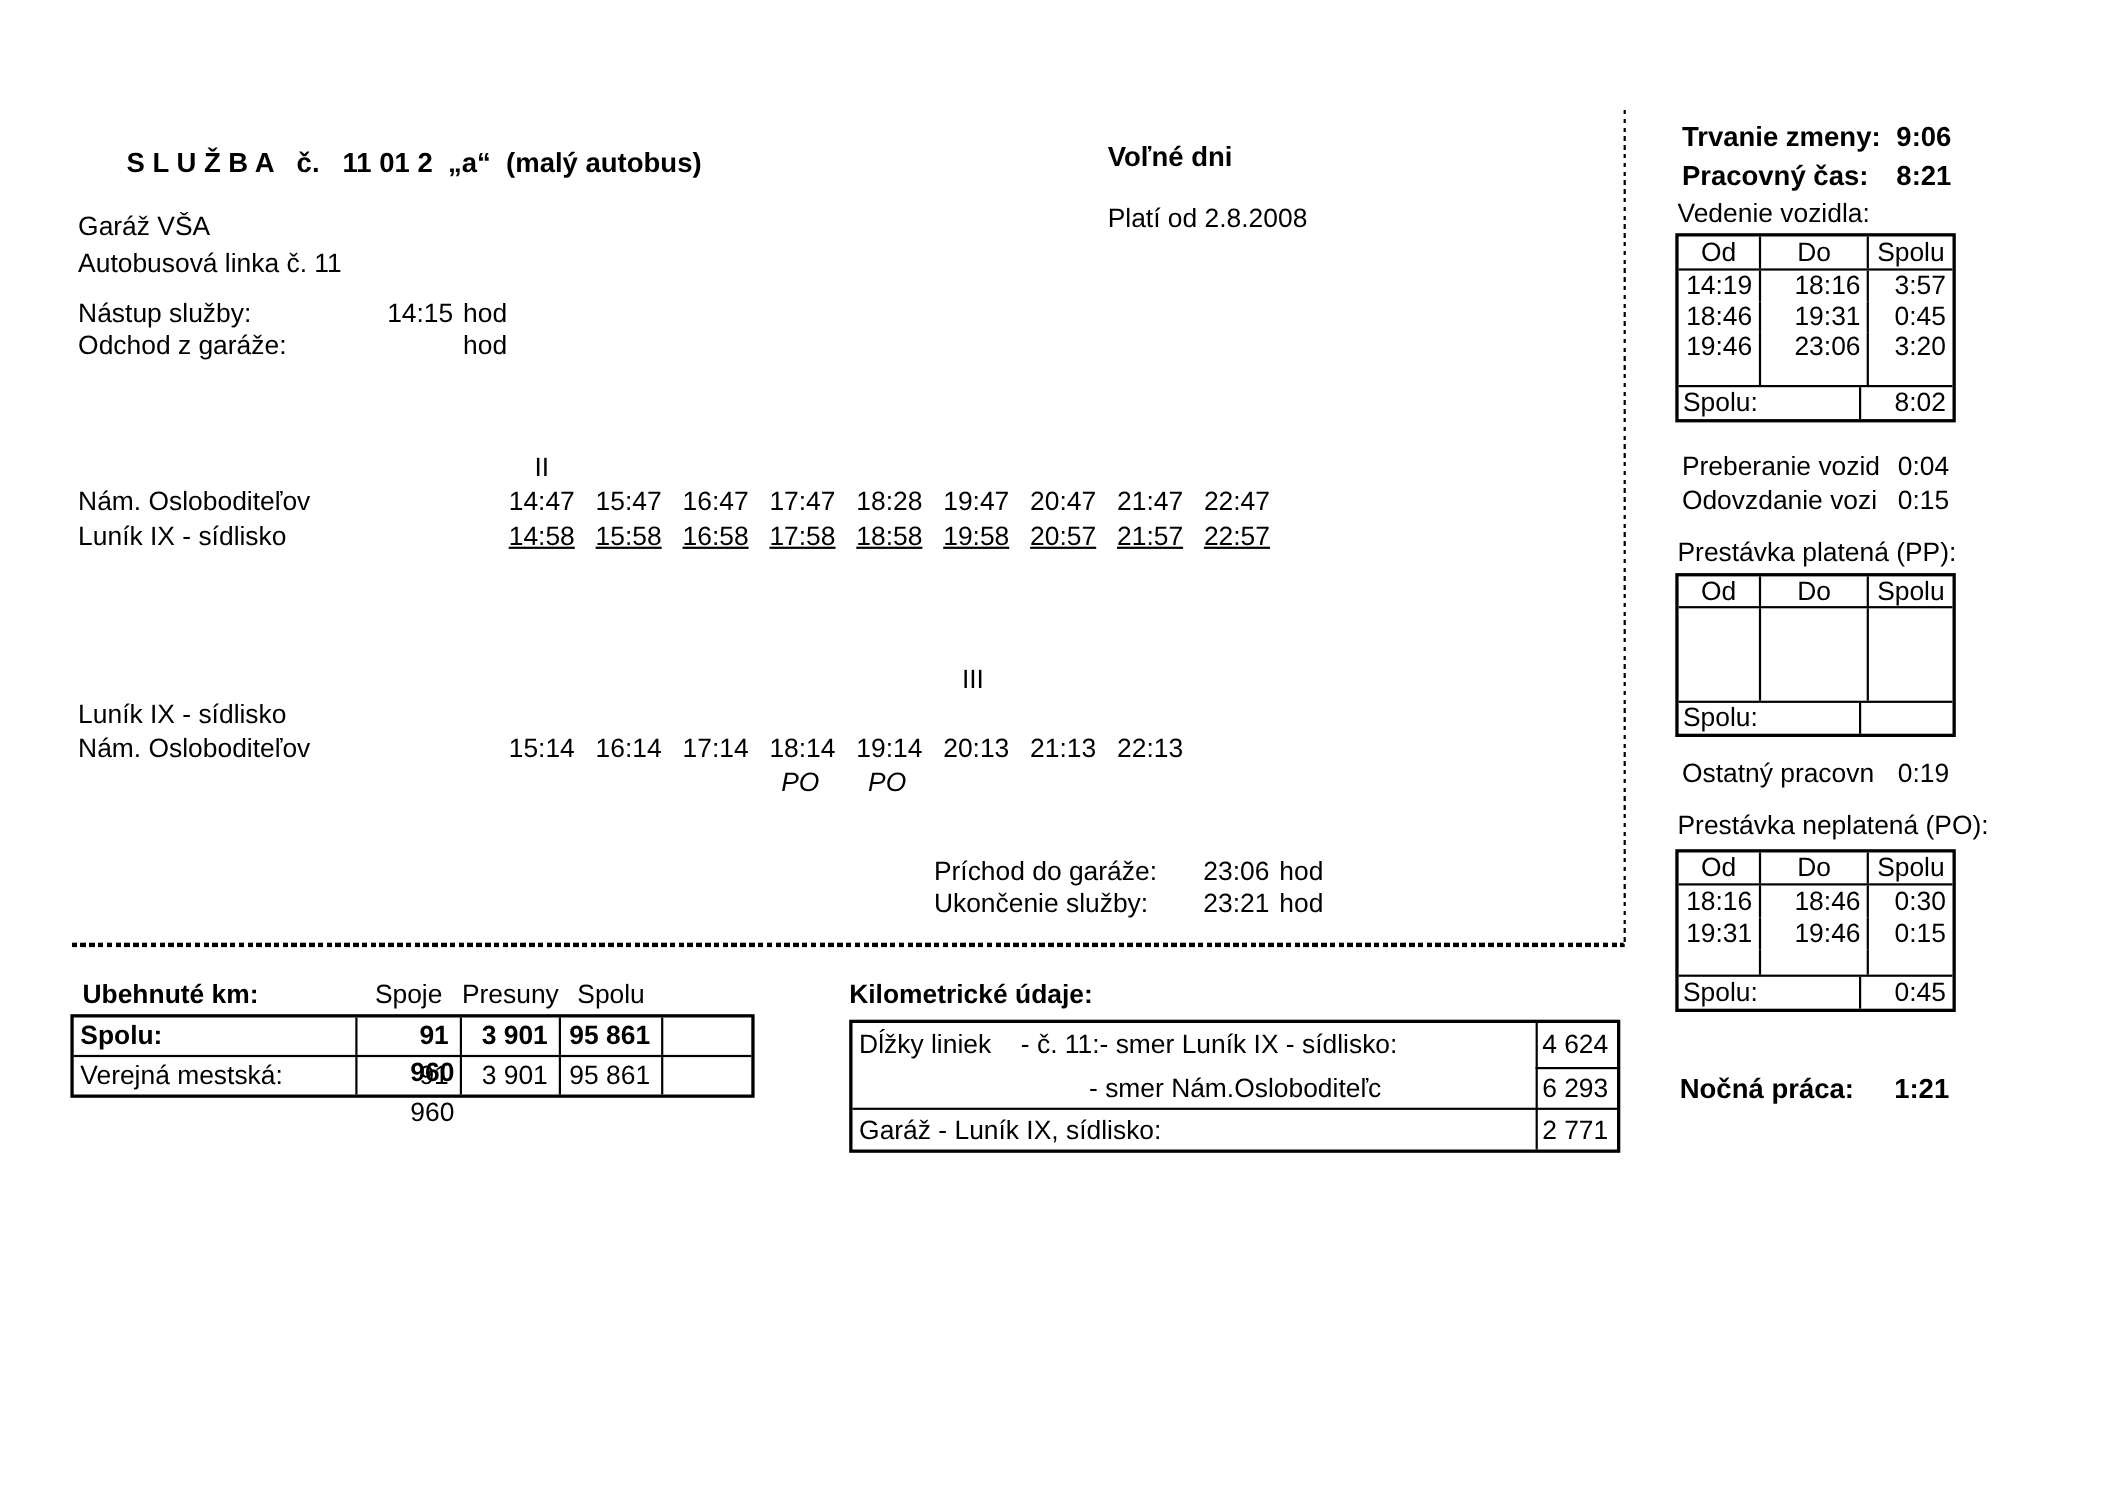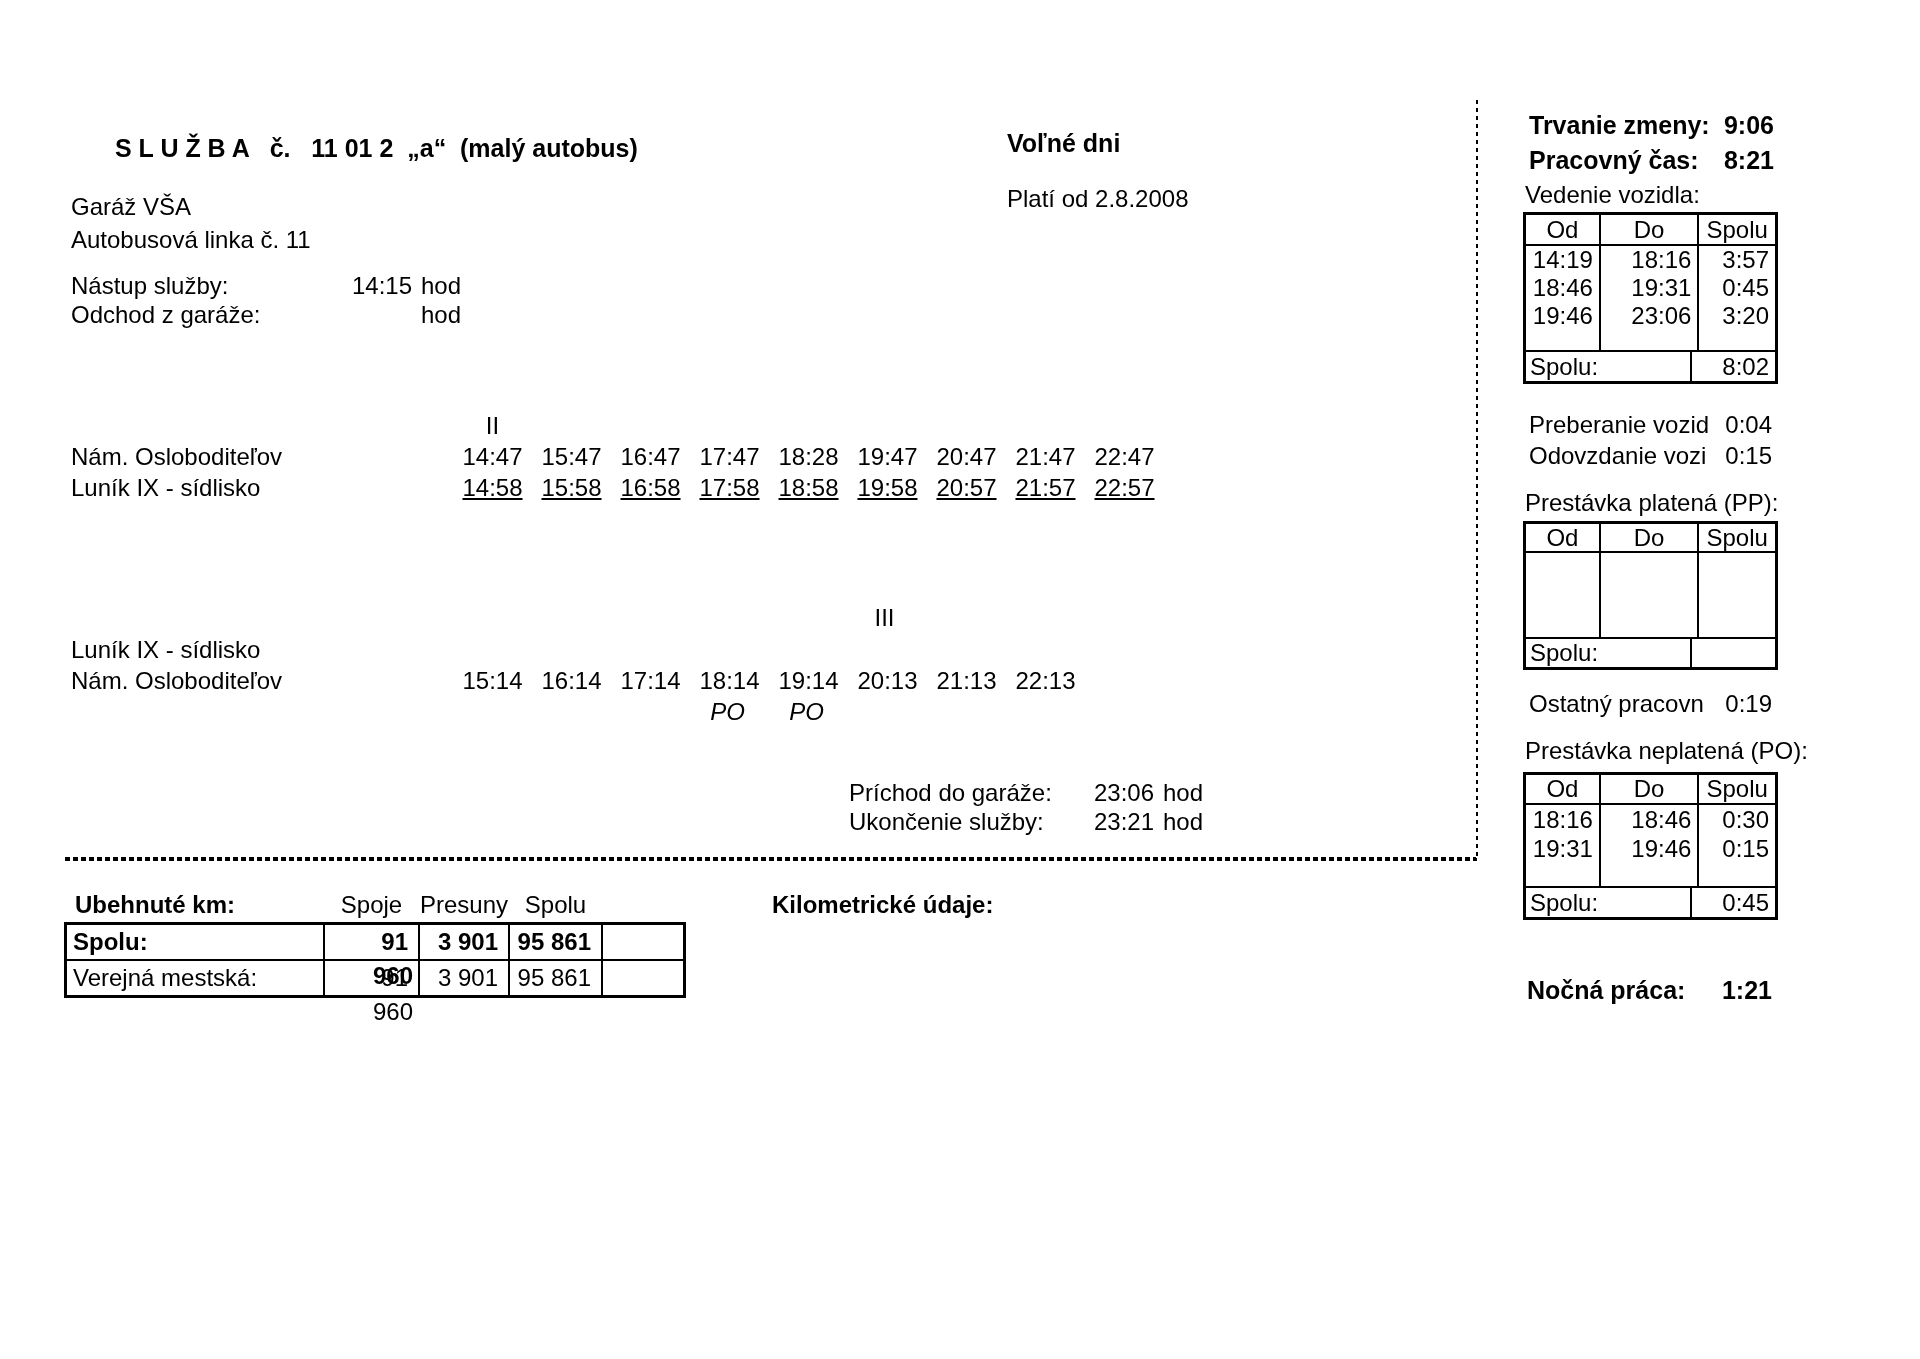--- a/index.html
+++ b/index.html
@@ -160,20 +160,32 @@
       <span class="l">Verejná mestská:</span>
       <span class="v1">91 960</span>
       <span class="v2">3 901</span>
       <span class="v3">95 861</span>
       <span class="v4"></span>
     </div>
   </div>
 
   <div class="abs b" style="left:772px; top:891px;">Kilometrické údaje:</div>
 
+  <div class="box kd" style="left:772px; top:927px;">
+    <div class="vline"></div>
+    <div class="hline1"></div>
+    <div class="hline2"></div>
+    <span class="abs" style="left:6px; top:6px;">Dĺžky liniek</span>
+    <span class="abs" style="left:153px; top:6px;">- č. 11:- smer Luník IX - sídlisko:</span>
+    <span class="val" style="top:6px;">4 624</span>
+    <span class="abs" style="left:215px; top:46px;">- smer Nám.Osloboditeľc</span>
+    <span class="val" style="top:46px;">6 293</span>
+    <span class="abs" style="left:6px; top:84px;">Garáž - Luník IX, sídlisko:</span>
+    <span class="val" style="top:84px;">2 771</span>
+  </div>
 
   <div class="lv b fs25" style="left:1527px; top:975px; width:245px;">
     <span>Nočná práca:</span>
     <span>1:21</span>
   </div>
 
   <div class="lv b fs25" style="left:1529px; top:110px; width:245px;">
     <span>Trvanie zmeny:</span>
     <span>9:06</span>
   </div>

